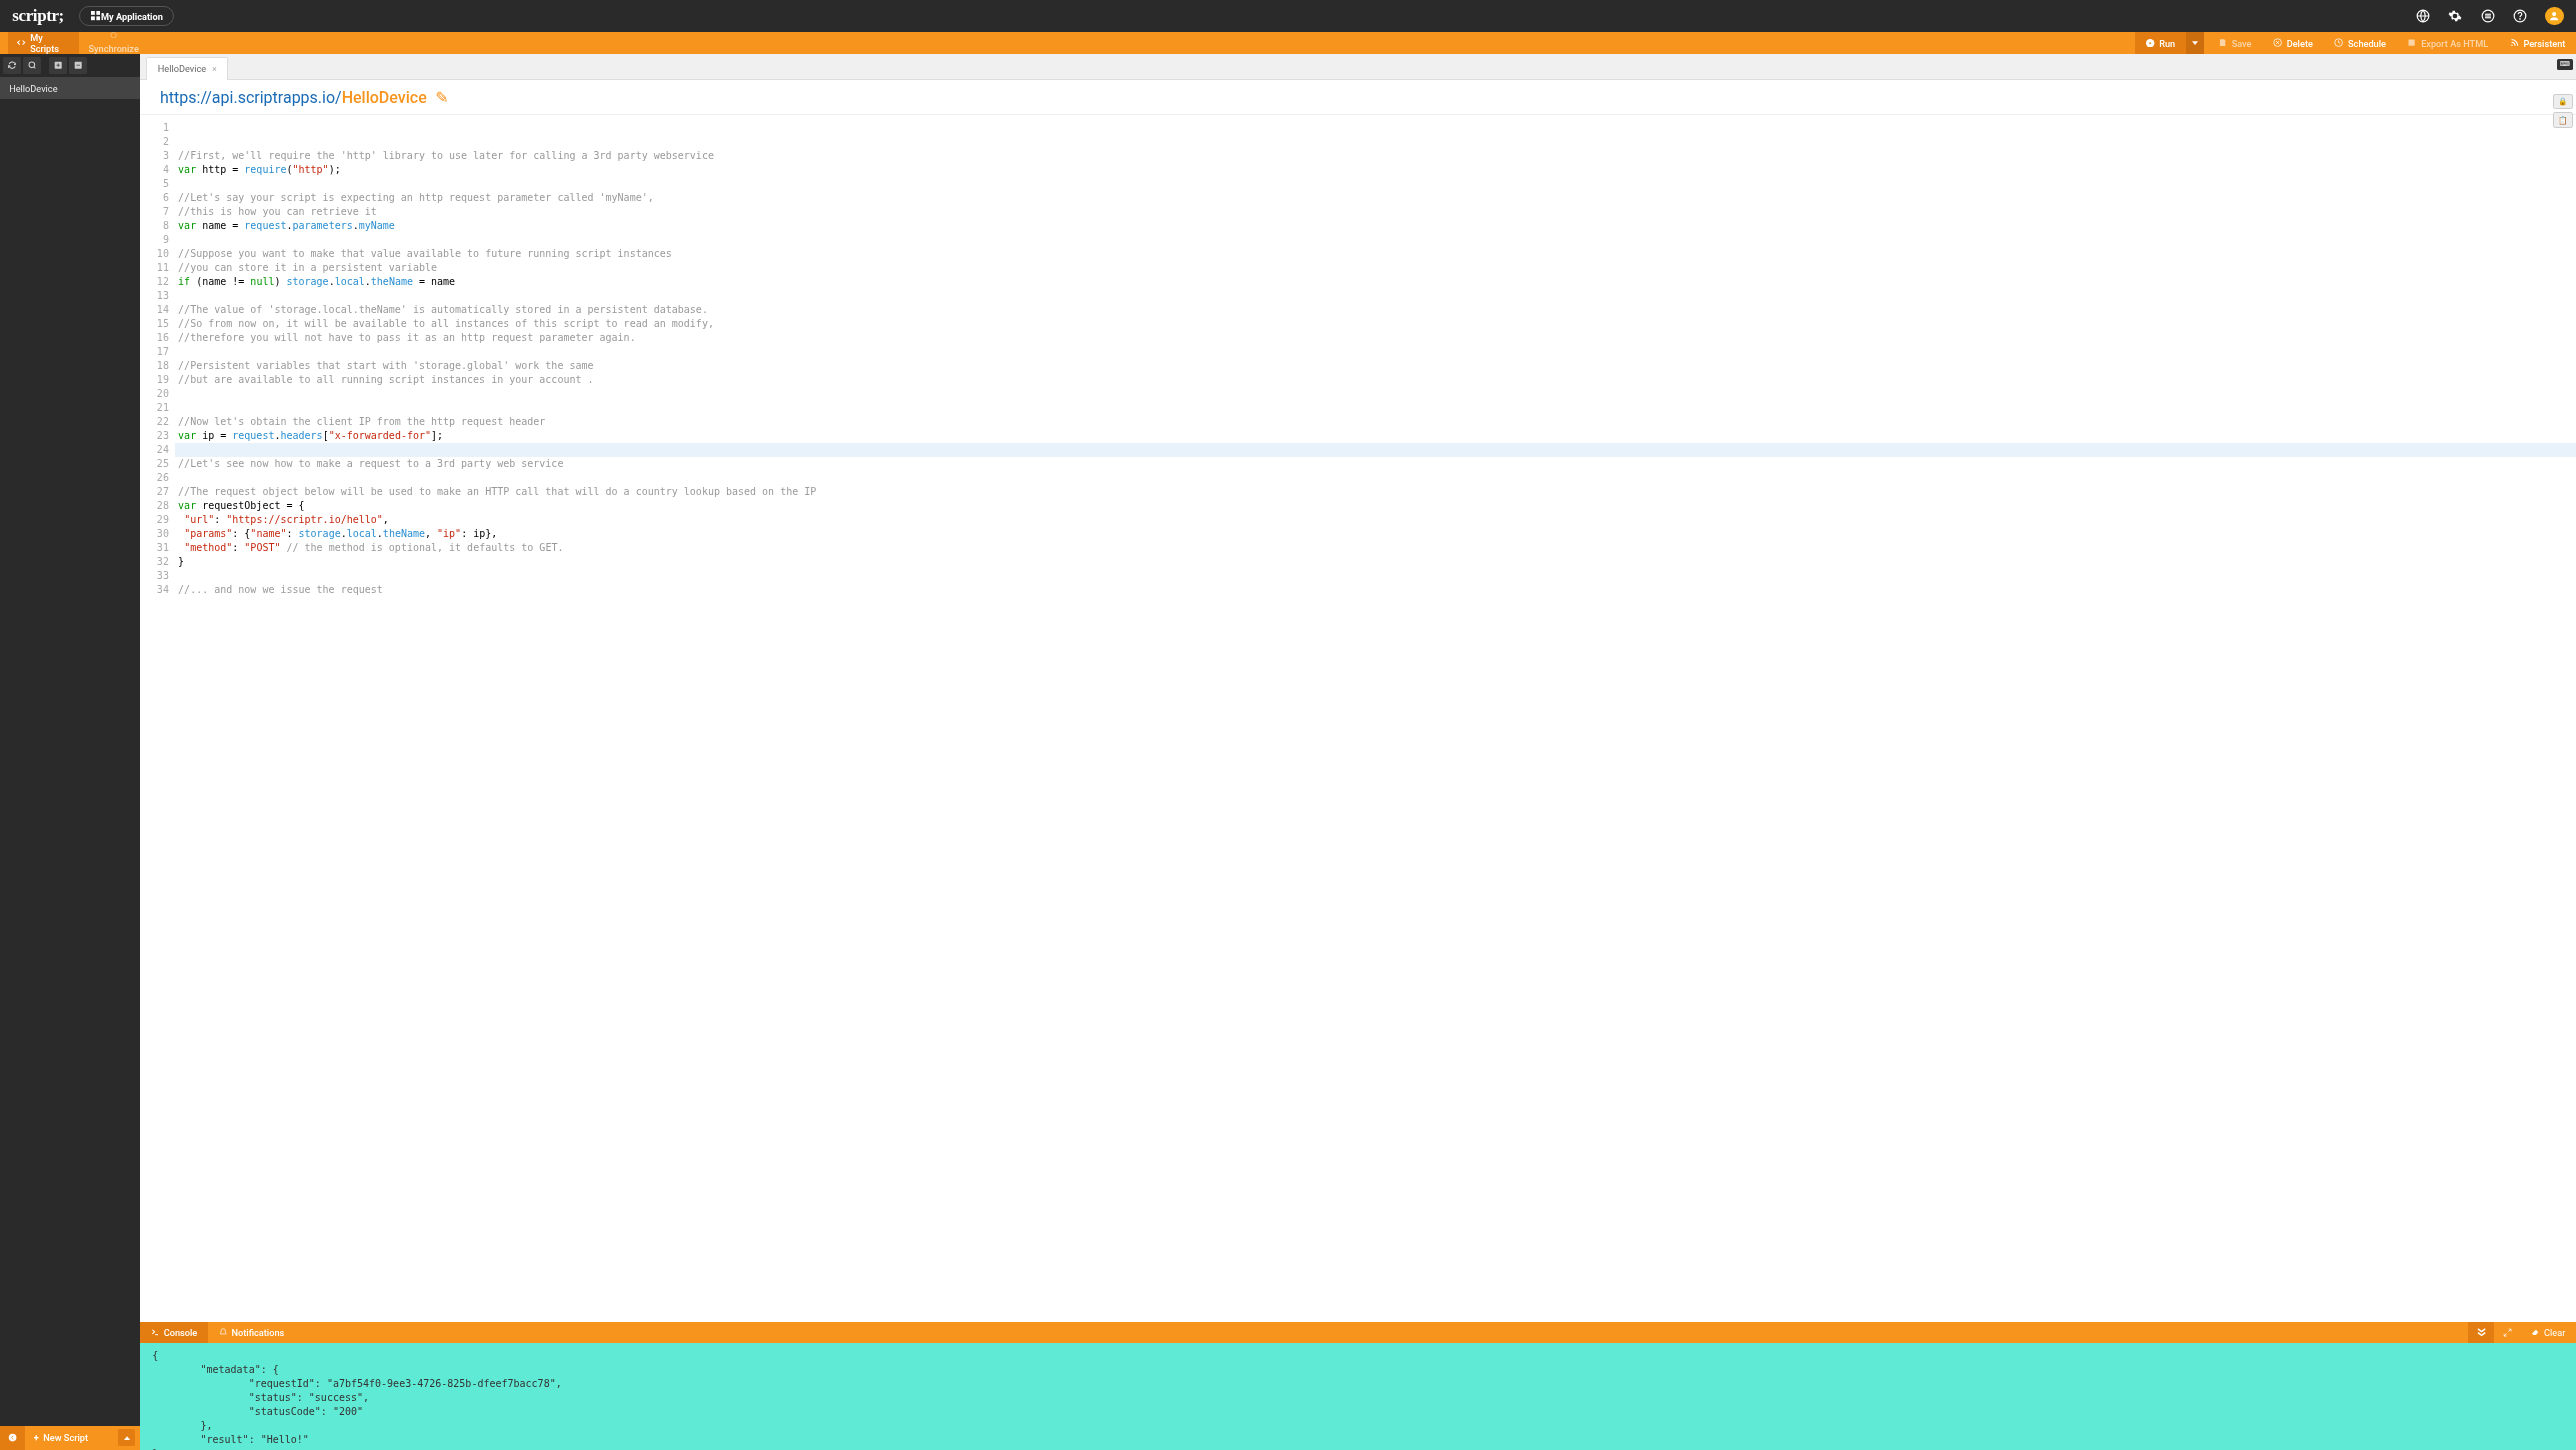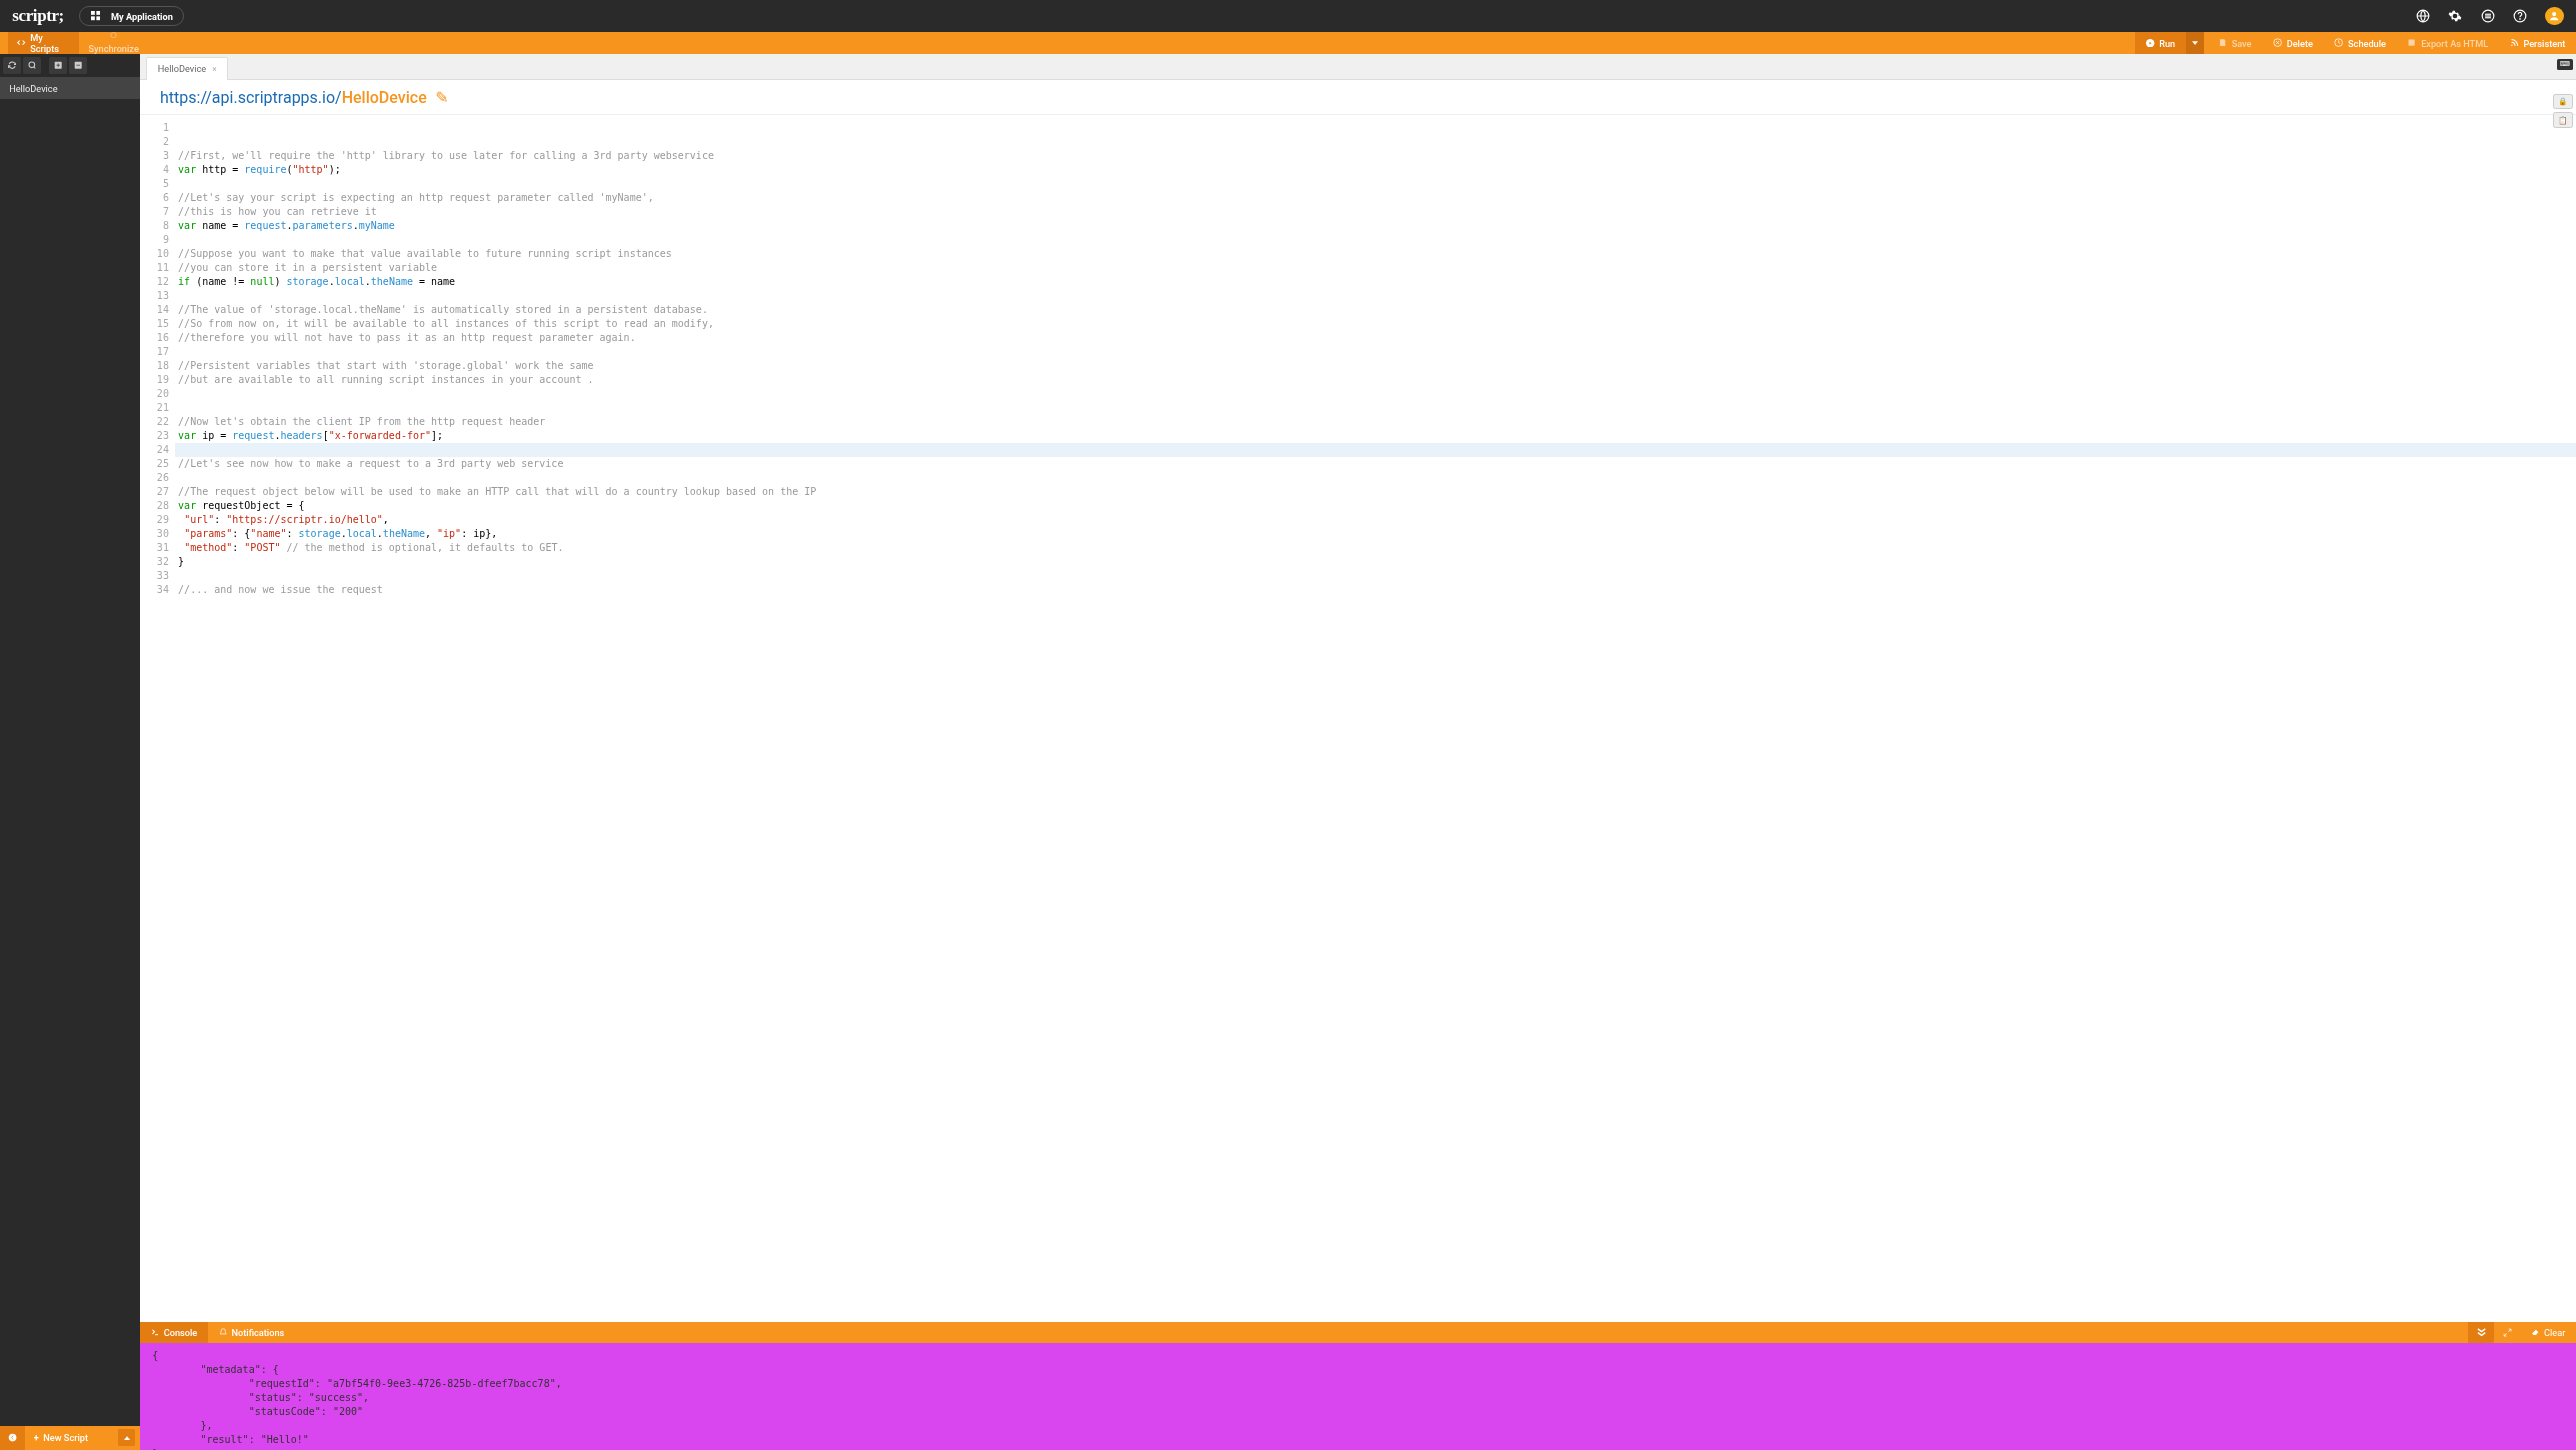--- a/index.html
+++ b/index.html
@@ -2,21 +2,21 @@
 <html style="font-size:12.3px"><head>
 <meta charset="utf-8">
 <style>
 * { margin: 0; padding: 0; box-sizing: border-box; }
 body { font-family: -apple-system, BlinkMacSystemFont, "Segoe UI", Roboto, Helvetica, Arial, sans-serif; font-size: 10px; background: #fff; overflow: hidden; }
 
 
 .top-header { background: #2a2a2a; height: 32px; display: flex; align-items: center; padding: 0 12.3px; justify-content: space-between; }
 .header-left { display: flex; align-items: center; gap: 15.3px; }
 .logo { color: #fff; font-size: 17px; font-weight: bold; font-family: Georgia, serif; letter-spacing: -0.4px; }
-.app-button { background: #2a2a2a; border: 0.8px solid #555; color: #fff; padding: 3.8px 10.7px; border-radius: 10.7px; font-size: 9.2px; font-weight: bold; display: flex; align-items: center; gap: 11px; cursor: pointer; }
+.app-button { background: #2a2a2a; border: 0.8px solid #555; color: #fff; padding: 3.8px 10.7px; border-radius: 10.7px; font-size: 9.2px; font-weight: bold; display: flex; align-items: center; gap: 1px; cursor: pointer; }
 .header-right { display: flex; align-items: center; gap: 18.4px; }
 .header-icon { width: 14px; height: 14px; color: #fff; cursor: pointer; display: flex; align-items: center; justify-content: center; }
 .avatar { width: 18.4px; height: 18.4px; border-radius: 50%; background: #f7a81b; cursor: pointer; display:flex; align-items:center; justify-content:center;}
 
 
 .sub-header { background: #f7941e; height: 22px; display: flex; align-items: stretch; }
 .left-tabs { display: flex; width: 140px; margin-left: 8px; }
 .tab { display: flex; align-items: center; gap: 4.6px; padding: 0 9.2px; font-size: 9.2px; font-weight: 500; cursor: pointer; color: #fff; }
 .tab.active { background: #e47d11; }
 .tab.inactive { color: rgba(255,255,255,0.65); flex-direction: column; }
@@ -58,21 +58,21 @@
 .gutter { width: 35px; text-align: right; padding: 6.1px 6.1px 6.1px 0; color: #aaa; font-family: "Consolas", "Monaco", monospace; font-size: 10px; line-height: 14px; user-select:none;}
 .code { flex:1; padding: 6.1px 0; font-family: "Consolas", "Monaco", monospace; font-size: 10px; line-height: 14px; white-space: pre; }
 .code .line { min-height: 14px; padding-left: 3.1px;}
 .code .line.hl { background: #e8f2fb; }
 .tok-comment { color: #9a9a9a; }
 .tok-keyword { color: #009900; font-weight: 500;}
 .tok-ident { color: #2a8fd1; }
 .tok-string { color: #c5290f; }
 
 
-.console-panel { background: #d946ef; }
+.console-panel { background: #5eead4; }
 .console-header { background: #f7941e; height: 21.5px; display: flex; align-items: stretch; }
 .console-tab { display: flex; align-items: center; gap: 4.6px; padding: 0 10.7px; font-size: 9.2px; color: #fff; font-weight:500; cursor:pointer;}
 .console-tab.active { background: #e47d11; }
 .console-right { margin-left: auto; display: flex; align-items: stretch; }
 .console-btn-sm { width: 26px; display:flex; align-items:center; justify-content:center; color:#fff; cursor:pointer;}
 .console-btn-sm.bg { background:#e47d11; }
 .clear-btn { display:flex; align-items:center; gap:4.6px; padding: 0 10.7px; color:#fff; font-size:9.2px; cursor:pointer; border-left: 0;}
 .console-output { padding: 6.1px 12.3px; font-family: "Consolas","Monaco",monospace; font-size: 10px; line-height: 14px; white-space: pre; color: #333; height: 107px; overflow:auto;}
 
 svg { display: block; }

